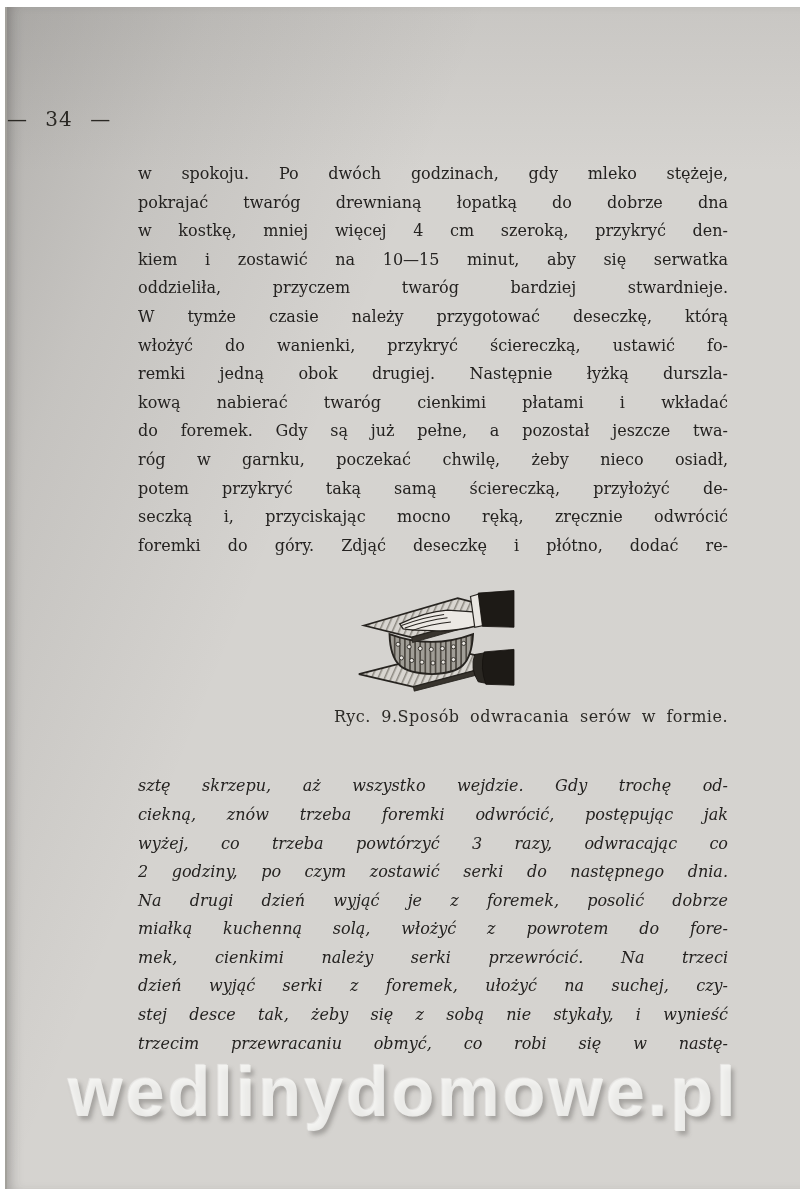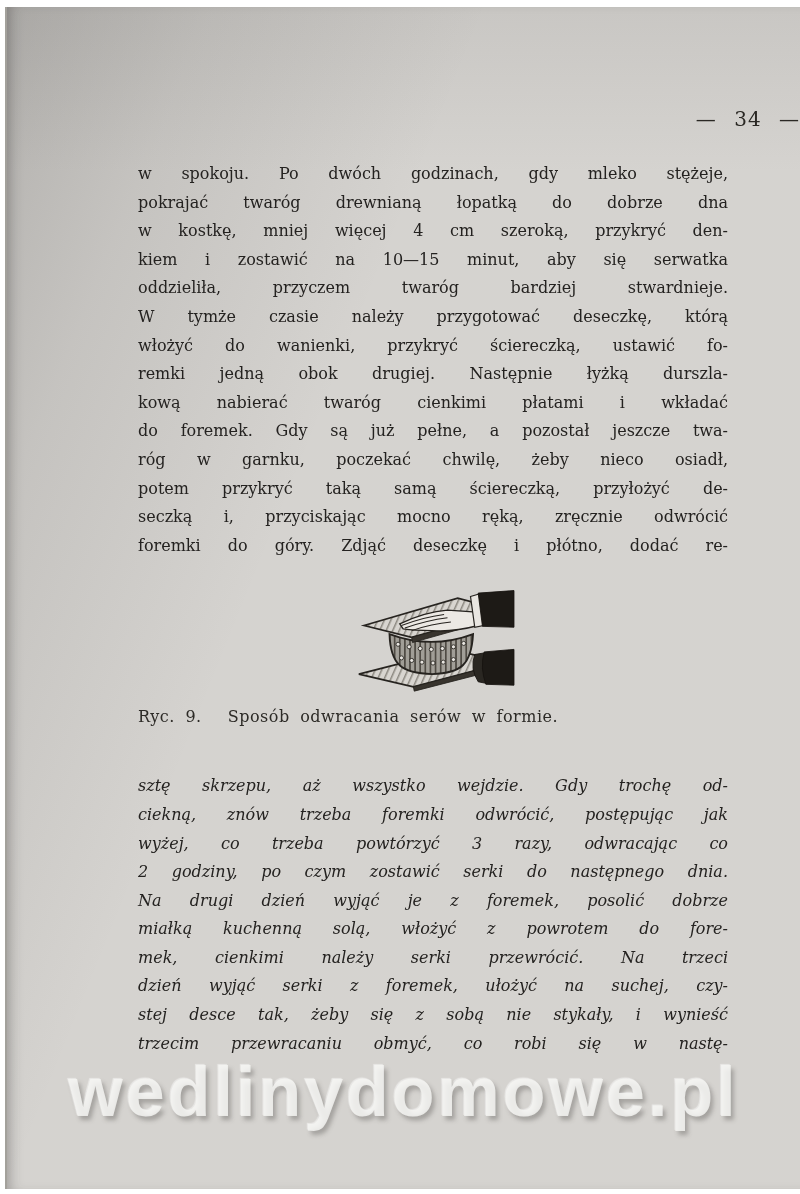--- a/index.html
+++ b/index.html
@@ -11,35 +11,35 @@
     position:absolute; left:5px; top:7px; right:0; bottom:5px;
     background:
       linear-gradient(112deg, rgba(58,56,54,0.22) 0%, rgba(58,56,54,0.10) 16%, rgba(58,56,54,0.0) 38%),
       linear-gradient(180deg, rgba(92,90,88,0.10) 0%, rgba(92,90,88,0) 14%),
       linear-gradient(0deg, rgba(255,255,255,0.05), rgba(255,255,255,0.05)),
       #d3d1cd;
     border-left:2px solid #a3a19b;
     box-shadow: inset 10px 0 14px -8px rgba(40,38,36,0.35);
   }
   .page-number {
-    margin-top:100px; text-align:right;
+    margin-top:100px; text-align:left;
     font-size:20px; line-height:24px; letter-spacing:1px; word-spacing:10px;
     color:#2a2824;
   }
   .content { margin-left:131px; width:590px; color:#242220; }
   .para { font-size:16px; line-height:28.6px; }
   .para .line { text-align:justify; text-align-last:justify; white-space:normal; }
   .para1 { margin-top:29px; }
   .para2 { margin-top:44px;font-style:italic; }
   figure { margin:28px 0 0 0; padding:0; text-align:center; }
   figure svg { display:inline-block; }
   .caption {
     margin-top:10px; font-size:16px; line-height:22px; color:#2c2a26;
     letter-spacing:0.5px; word-spacing:5px;
-    display:flex; justify-content:flex-start; gap:26px;
+    display:flex; justify-content:flex-end; gap:0;
   }
   .watermark {
     position:absolute; left:50%; top:1045px; transform:translateX(-50%);
     white-space:nowrap;
     font-family:"Liberation Sans","DejaVu Sans",sans-serif;
     font-weight:bold; font-size:70px; letter-spacing:3px;
     color:rgba(245,244,242,0.85);
     text-shadow: 3px 4px 4px rgba(75,73,70,0.35), -1px -1px 1px rgba(255,255,255,0.5);
   }
 </style>

